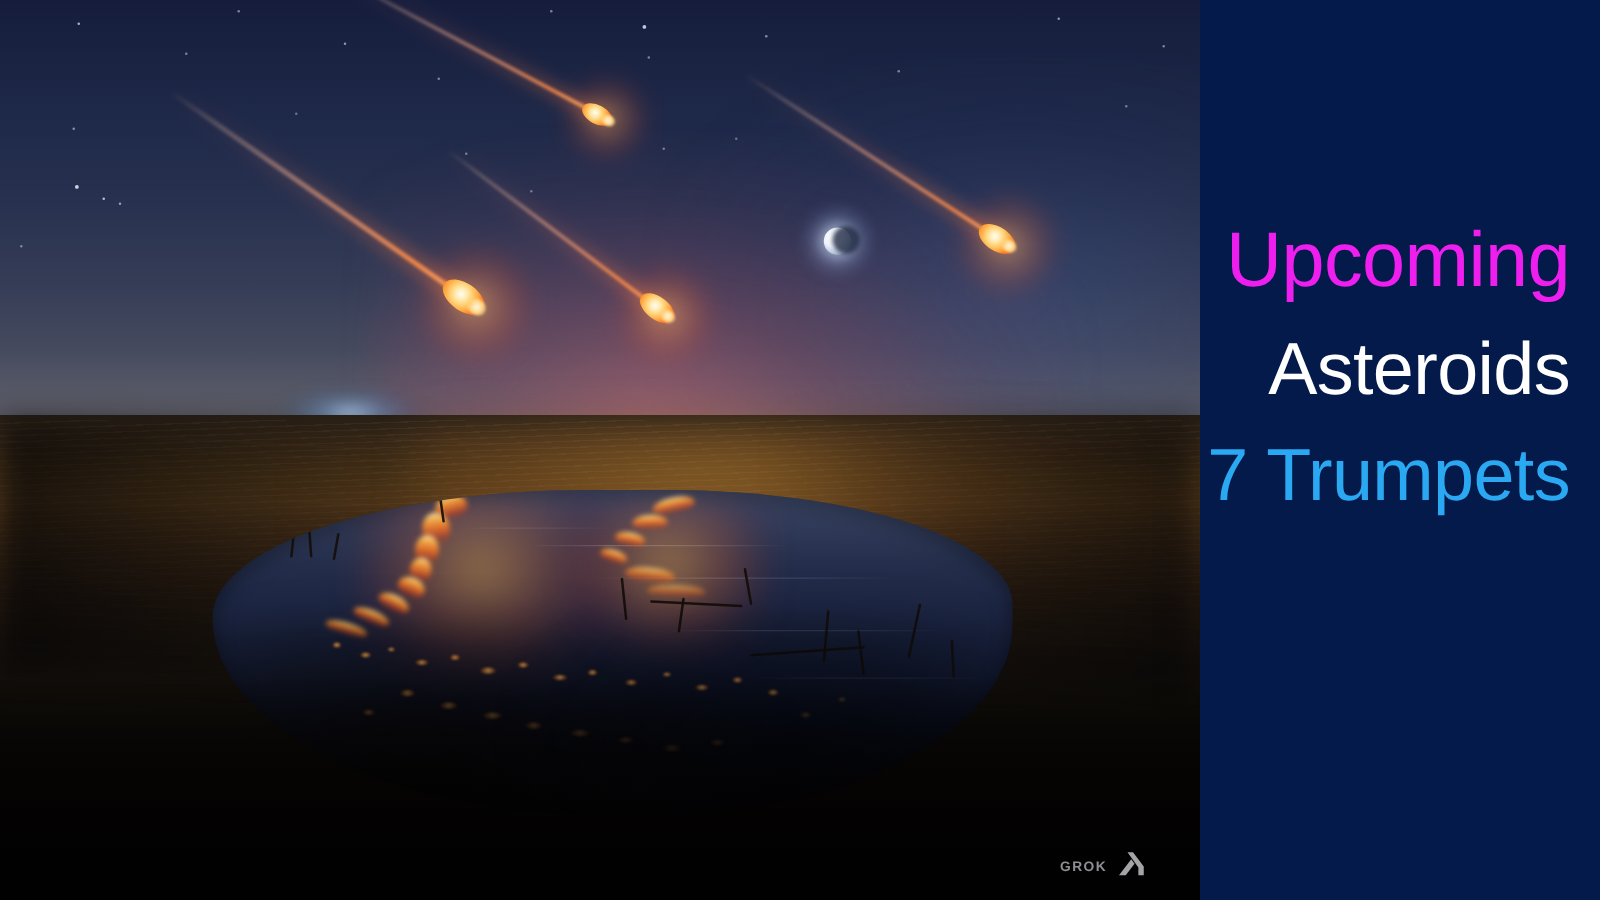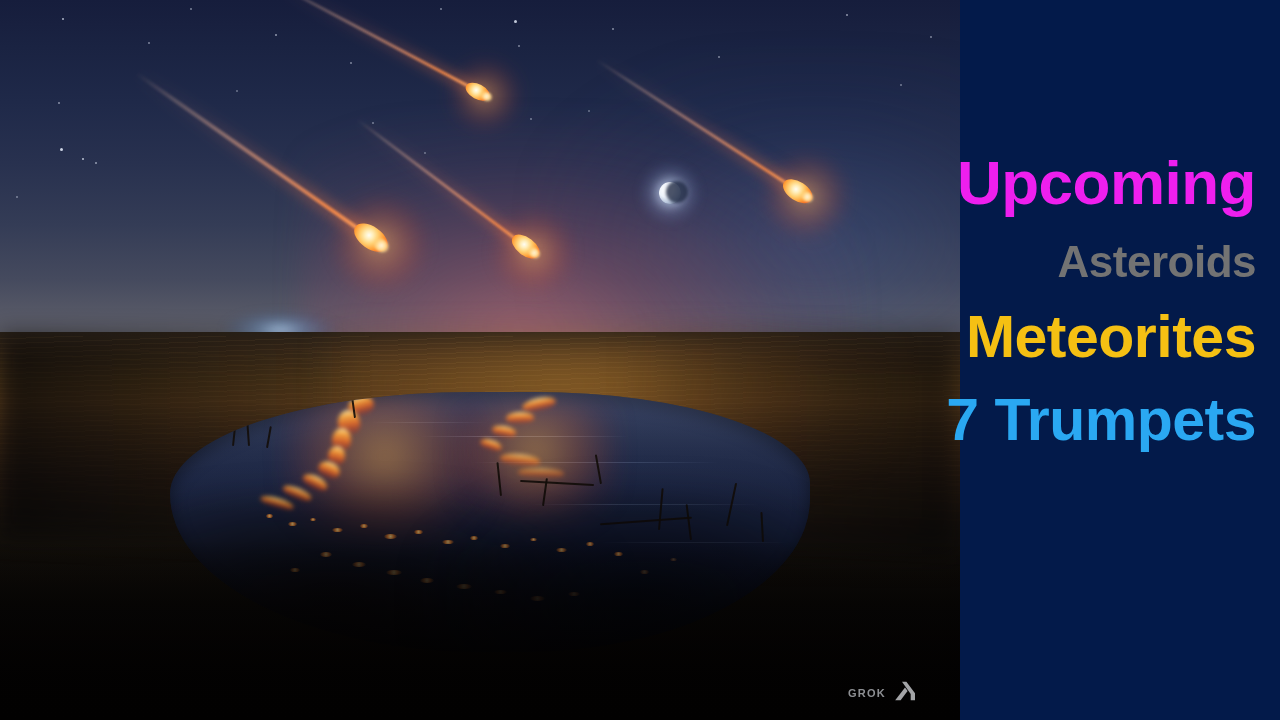--- a/index.html
+++ b/index.html
@@ -308,26 +308,27 @@
   #title-block {
     position:absolute;
     right:24px; top:152px;
     width:420px;
     text-align:right;
     line-height:1.0;
     z-index:20;
   }
   .tline {
     display:block;
-    font-weight:700;
+    font-weight:400;
     letter-spacing:-0.5px;
     white-space:nowrap;
+    margin-top:26px;
   }
   .tline-1 { font-size:62px; color:#ee1fee; margin-bottom:26px; }
-  .tline-2 { font-size:44px; color:#737373; margin-bottom:24px; }
+  .tline-2 { font-size:59px; color:#ffffff; margin-bottom:24px; }
   .tline-3 { font-size:59px; color:#f5c013; margin-bottom:24px; }
   .tline-4 { font-size:59px; color:#2aa8f2; }
 
   
   #watermark {
     position:absolute;
     left:848px; top:681px;
     display:flex; align-items:center; gap:7px;
     z-index:25;
     opacity:.70;
@@ -499,21 +500,20 @@
 
     <div class="fg-dark"></div>
 
   </div>
 
   <div id="panel"></div>
 
   <div id="title-block">
     <span class="tline tline-1">Upcoming</span>
     <span class="tline tline-2">Asteroids</span>
-    <span class="tline tline-3">Meteorites</span>
     <span class="tline tline-4">7 Trumpets</span>
   </div>
 
   <div id="watermark">
     <span class="wm-text">GROK</span>
     <span class="wm-logo">
       <svg width="24" height="20" viewBox="0 0 24 20" aria-hidden="true">
         <path d="M2.2 19.2 L12.0 6.4 L14.6 9.9 L7.6 19.2 Z" fill="#e8eaee"></path>
         <path d="M9.0 0.8 L13.4 0.8 L22.0 12.2 L22.0 19.2 L17.7 19.2 L17.7 12.9 Z" fill="#e8eaee"></path>
       </svg>

